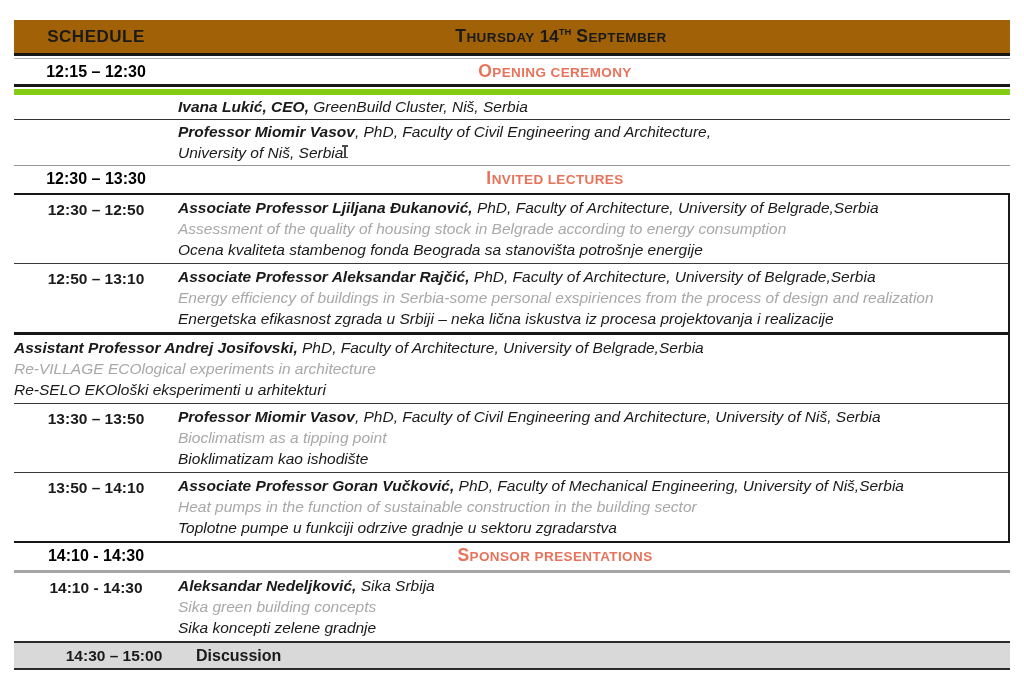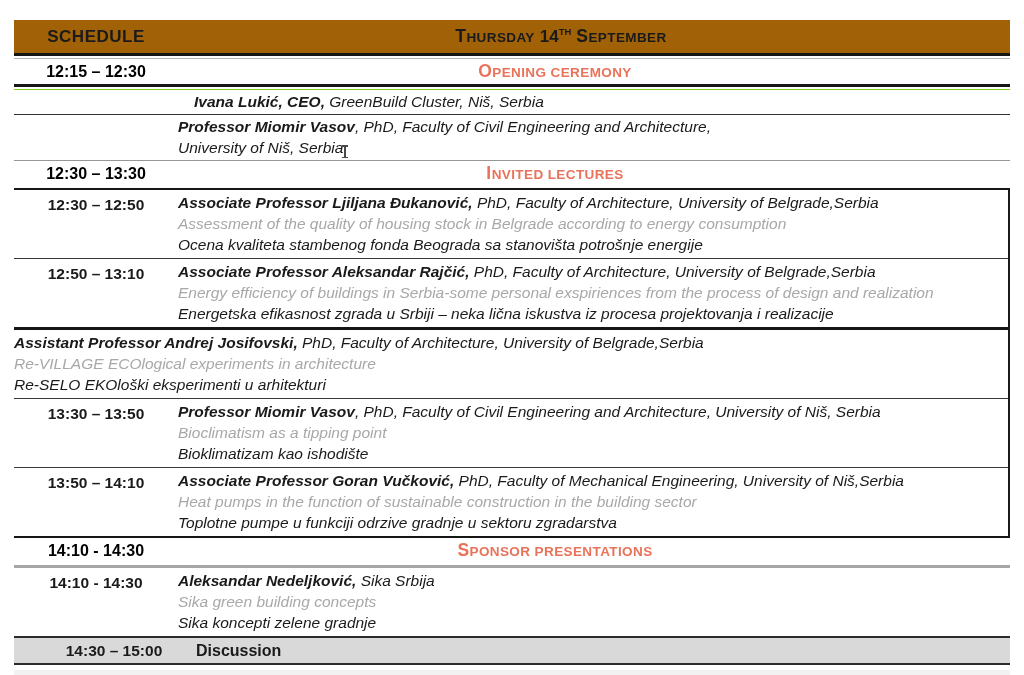--- a/index.html
+++ b/index.html
@@ -24,21 +24,21 @@
 
   
   .section{padding:2px 0 3px 0;}
   .section .time{color:#000000;font-size:16px;padding-top:0;}
   .section .label{flex:1;text-align:center;padding-right:78px;color:#E8735A;font-weight:bold;
     font-size:13.5px;letter-spacing:.4px;font-style:normal;display:block;line-height:20px;}
   .section .label::first-letter{font-size:17.5px;}
 
   .gap2{height:2px;}
   .thin-top{border-top:1px solid #b3b3b3;}
-  .thin-top-dark{border-top:1px solid #84cc16;gap:16px;}
+  .thin-top-dark{border-top:6px solid #84cc16;}
 
   .row-opening{border-bottom:3px solid #161616;padding-bottom:1px;}
   .row-ivana{padding:1px 0 2px 0;border-bottom:1px solid #333;}
   .row-vasov{padding:1px 0 2px 0;border-bottom:1px solid #979797;}
   .pre{white-space:pre-line;}
 
   .section-invited{border-bottom:2px solid #161616;}
 
   .lecture-block{border-right:2px solid #1a1a1a;border-bottom:2px solid #161616;}
   .lecture{padding:2px 0 3px 0;}

